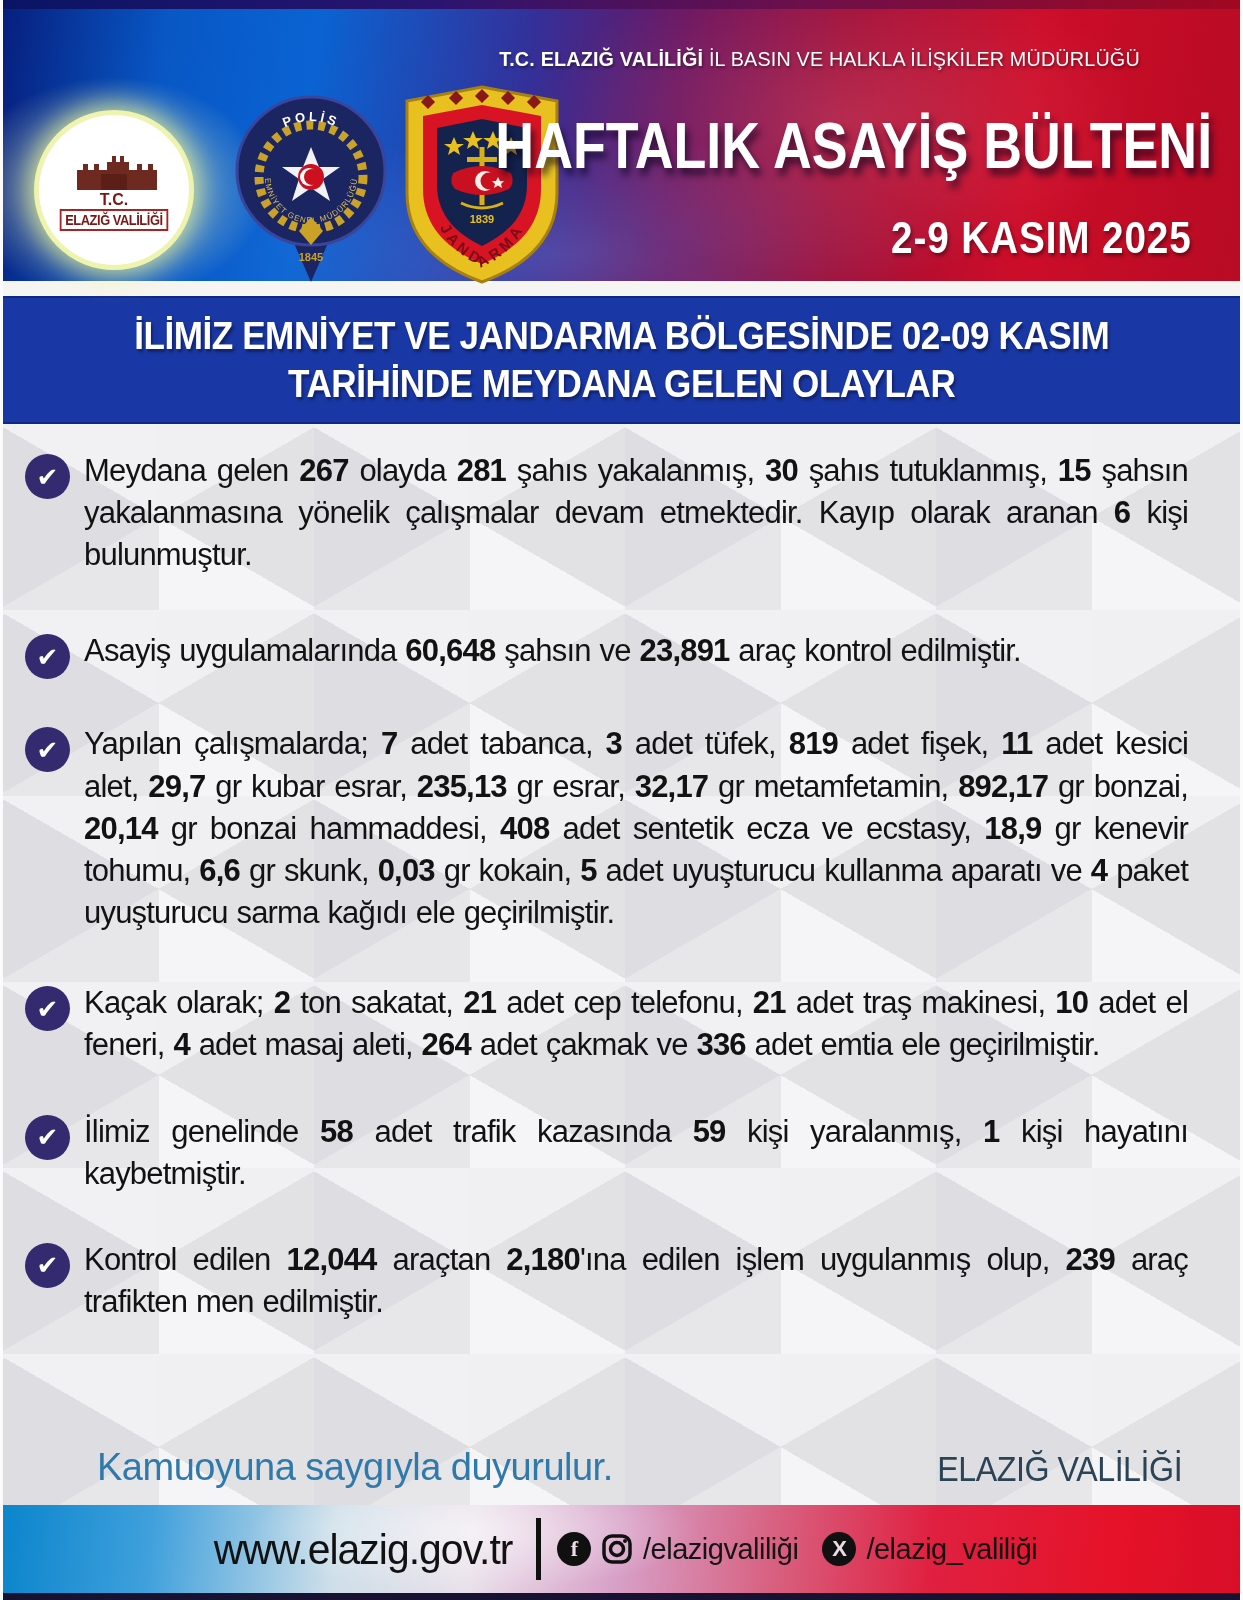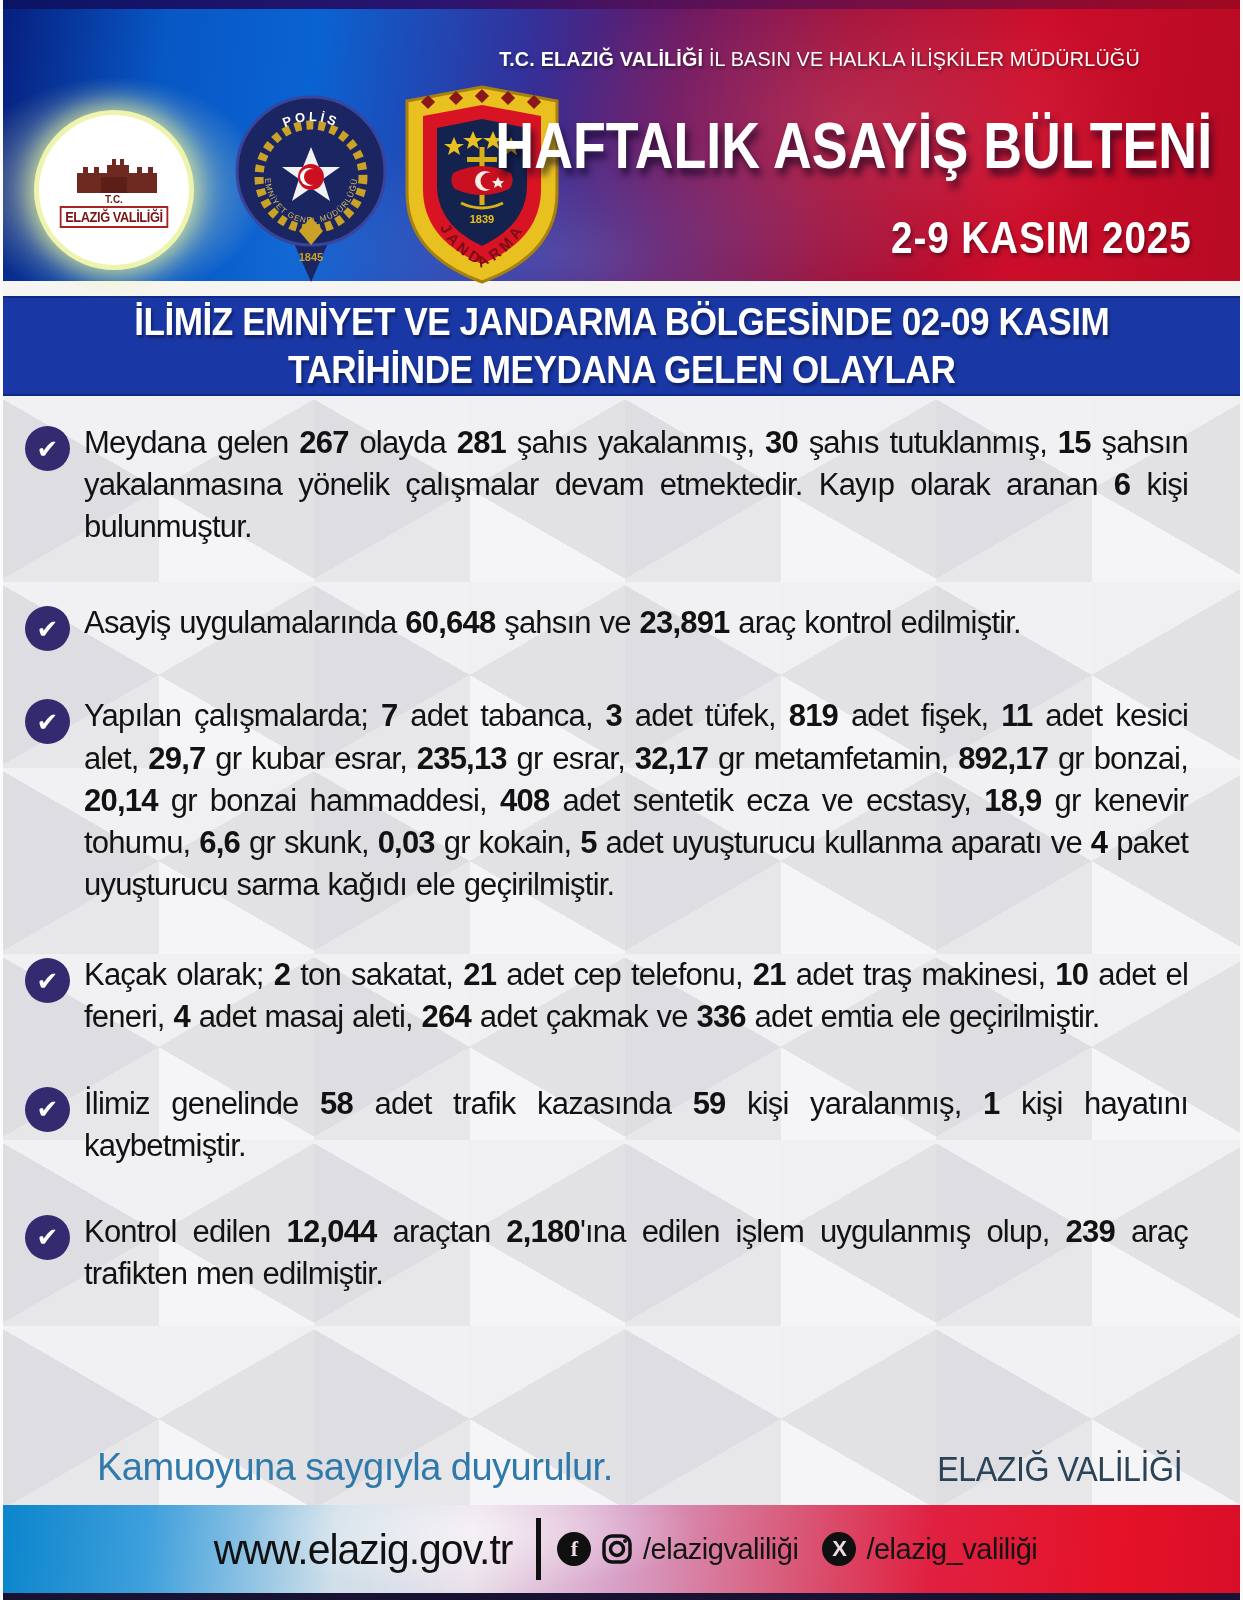--- a/index.html
+++ b/index.html
@@ -48,32 +48,32 @@
     text-shadow:2px 3px 4px rgba(0,0,0,.4);
   }
   
   .logo{position:absolute;}
   .logo-valilik{
     left:36px;top:106px;width:150px;height:150px;border-radius:50%;
     background:#fff;display:flex;flex-direction:column;align-items:center;justify-content:center;
     box-shadow:0 0 0 5px #eef4ae,0 0 26px 10px rgba(235,245,150,.8);
   }
   .castle{display:block;margin-bottom:2px;}
-  .valilik-tc{font-size:10px;font-weight:bold;color:#7a1616;line-height:1;}
+  .valilik-tc{font-size:16px;font-weight:bold;color:#7a1616;line-height:1;}
   .valilik-name{
     font-size:14px;font-weight:bold;color:#7a1616;border:2px solid #a82424;
     padding:1px 4px;margin-top:1px;letter-spacing:-.5px;white-space:nowrap;transform:scaleX(.92);
   }
   .logo-polis{left:232px;top:80px;width:152px;height:195px;}
   .logo-jandarma{left:398px;top:76px;width:162px;height:200px;}
   
   .white-gap{height:15px;background:#f7f5f1;flex:0 0 auto;}
   
   .banner{
-    height:100px;flex:0 0 auto;background:var(--banner_blue);
+    height:128px;flex:0 0 auto;background:var(--banner_blue);
     display:flex;flex-direction:column;align-items:center;justify-content:center;
     color:#fff;font-weight:bold;
     border-top:2px solid #0e2a86;border-bottom:2px solid #0e2a86;
   }
   .banner .line{
     font-size:39px;line-height:1.22;white-space:nowrap;
     transform:scaleX(.9);transform-origin:center;
     text-shadow:2px 3px 3px rgba(0,0,20,.4);letter-spacing:-.5px;
   }
   

